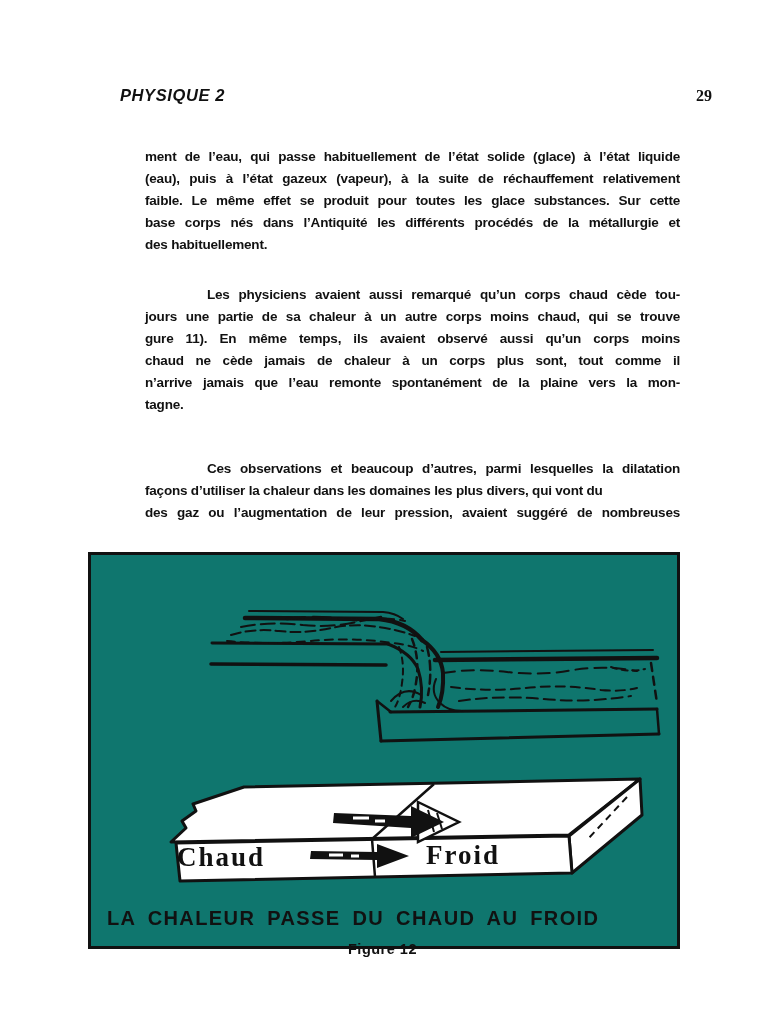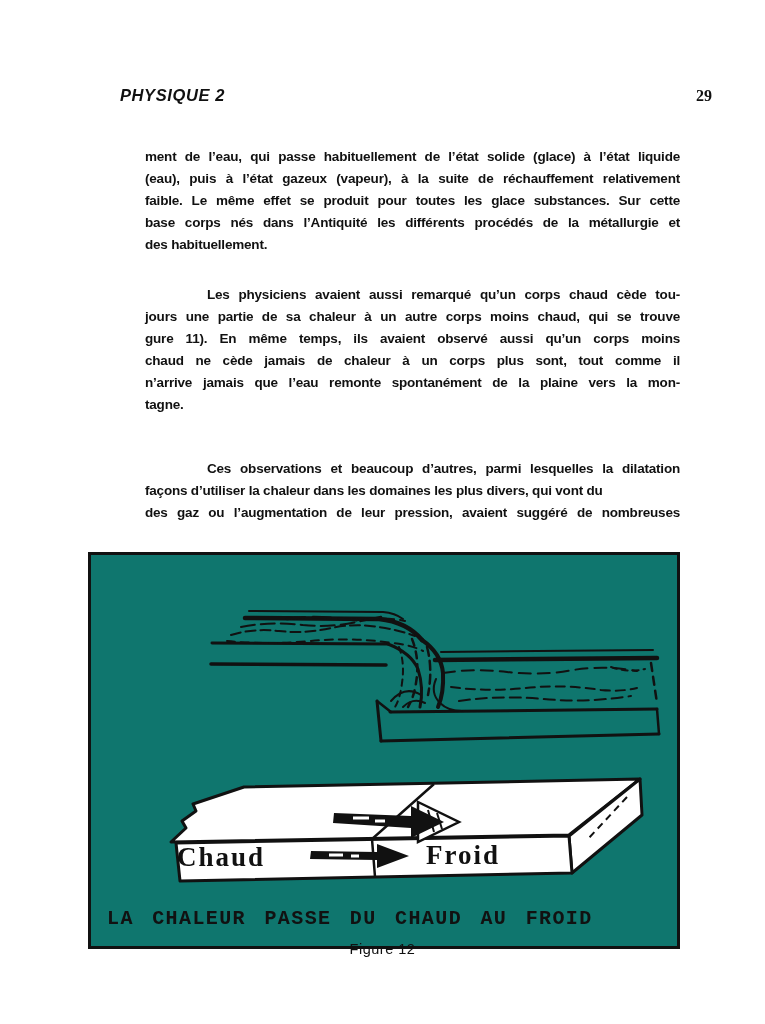--- a/index.html
+++ b/index.html
@@ -22,26 +22,26 @@
   }
   .line.last{text-align-last:left;}
   .line.indent{padding-left:62px;}
   .figure-box{
     position:absolute;left:88px;top:528px;width:586px;height:391px;
     border:3px solid #111;background:#0f766e;margin-top:24px;
   }
   .figure-box svg{position:absolute;left:0;top:0;}
   .fig-caption{
     position:absolute;left:16px;top:352px;
-    font-family:Liberation Mono, monospace;font-weight:700;font-size:20px;
+    font-family:Liberation Sans, sans-serif;font-weight:700;font-size:20px;
     letter-spacing:1.4px;word-spacing:5px;color:#111;white-space:nowrap;
   }
   .figure-label{
     position:absolute;left:0;top:941px;width:100%;text-align:center;
-    font-weight:400;font-size:14.5px;letter-spacing:.5px;
+    font-weight:700;font-size:14.5px;letter-spacing:.5px;
   }
   .bar-label{
     font-family:"Liberation Serif",serif;font-weight:700;font-size:27px;letter-spacing:2px;
     fill:#111;
   }
 </style>
 </head>
 <body>
 
 <div class="page">

